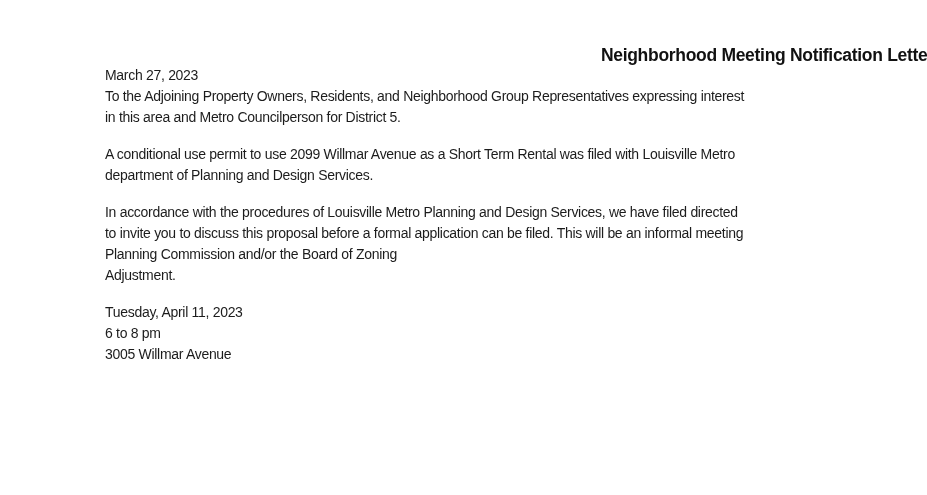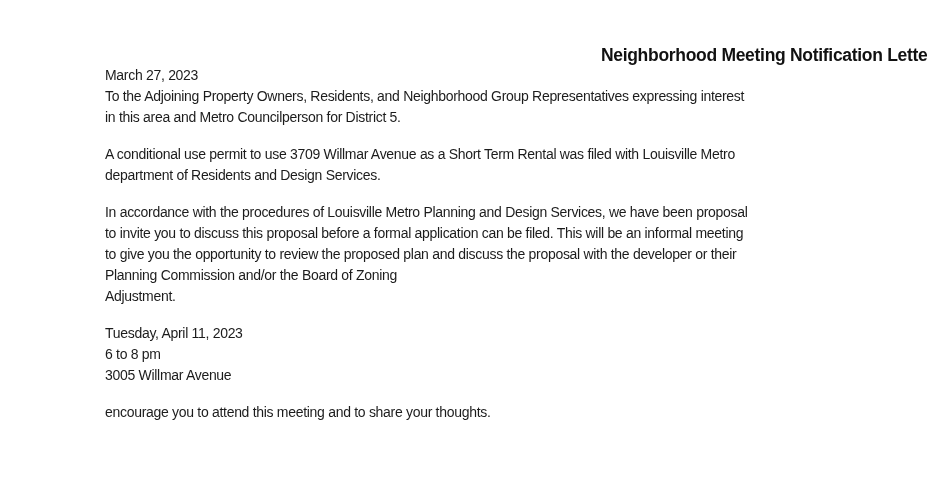--- a/index.html
+++ b/index.html
@@ -50,32 +50,30 @@
 
 <div class="page" style="background: rgb(255, 255, 255); color: rgb(28, 28, 28);">
   <h1 class="title" style="color: rgb(17, 17, 17);">Neighborhood Meeting Notification Letter</h1>
   <div class="body-text">
       <div class="paragraph">
         <div class="line">March 27, 2023</div>
         <div class="line">To the Adjoining Property Owners, Residents, and Neighborhood Group Representatives expressing interest</div>
         <div class="line">in this area and Metro Councilperson for District 5.</div>
       </div>
       <div class="paragraph">
-        <div class="line">A conditional use permit to use 3709 Willmar Avenue as a Short Term Rental was filed with Louisville Metro</div>
-        <div class="line">department of Residents and Design Services.</div>
+        <div class="line">A conditional use permit to use 2099 Willmar Avenue as a Short Term Rental was filed with Louisville Metro</div>
+        <div class="line">department of Planning and Design Services.</div>
       </div>
       <div class="paragraph">
-        <div class="line">In accordance with the procedures of Louisville Metro Planning and Design Services, we have been proposal</div>
+        <div class="line">In accordance with the procedures of Louisville Metro Planning and Design Services, we have filed directed</div>
         <div class="line">to invite you to discuss this proposal before a formal application can be filed. This will be an informal meeting</div>
-        <div class="line">to give you the opportunity to review the proposed plan and discuss the proposal with the developer or their</div>
         <div class="line">Planning Commission and/or the Board of Zoning</div>
         <div class="line">Adjustment.</div>
       </div>
       <div class="paragraph">
         <div class="line">Tuesday, April 11, 2023</div>
         <div class="line">6 to 8 pm</div>
         <div class="line">3005 Willmar Avenue</div>
       </div>
       <div class="paragraph">
-        <div class="line">encourage you to attend this meeting and to share your thoughts.</div>
       </div>
     </div>
 </div>
 
 </body></html>

